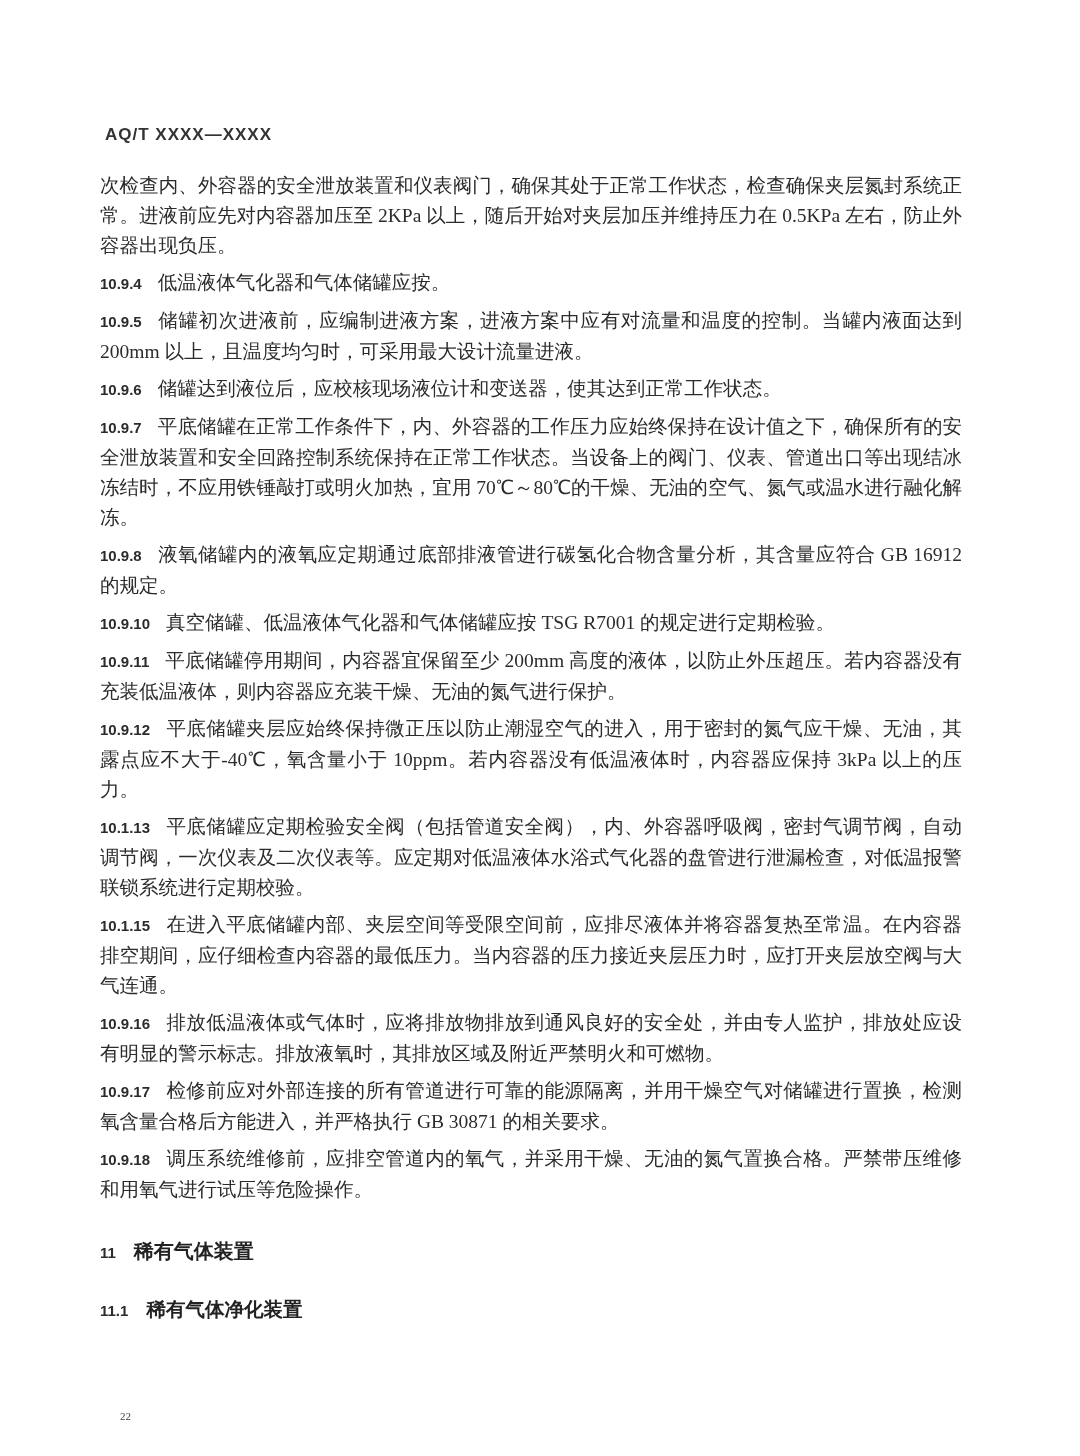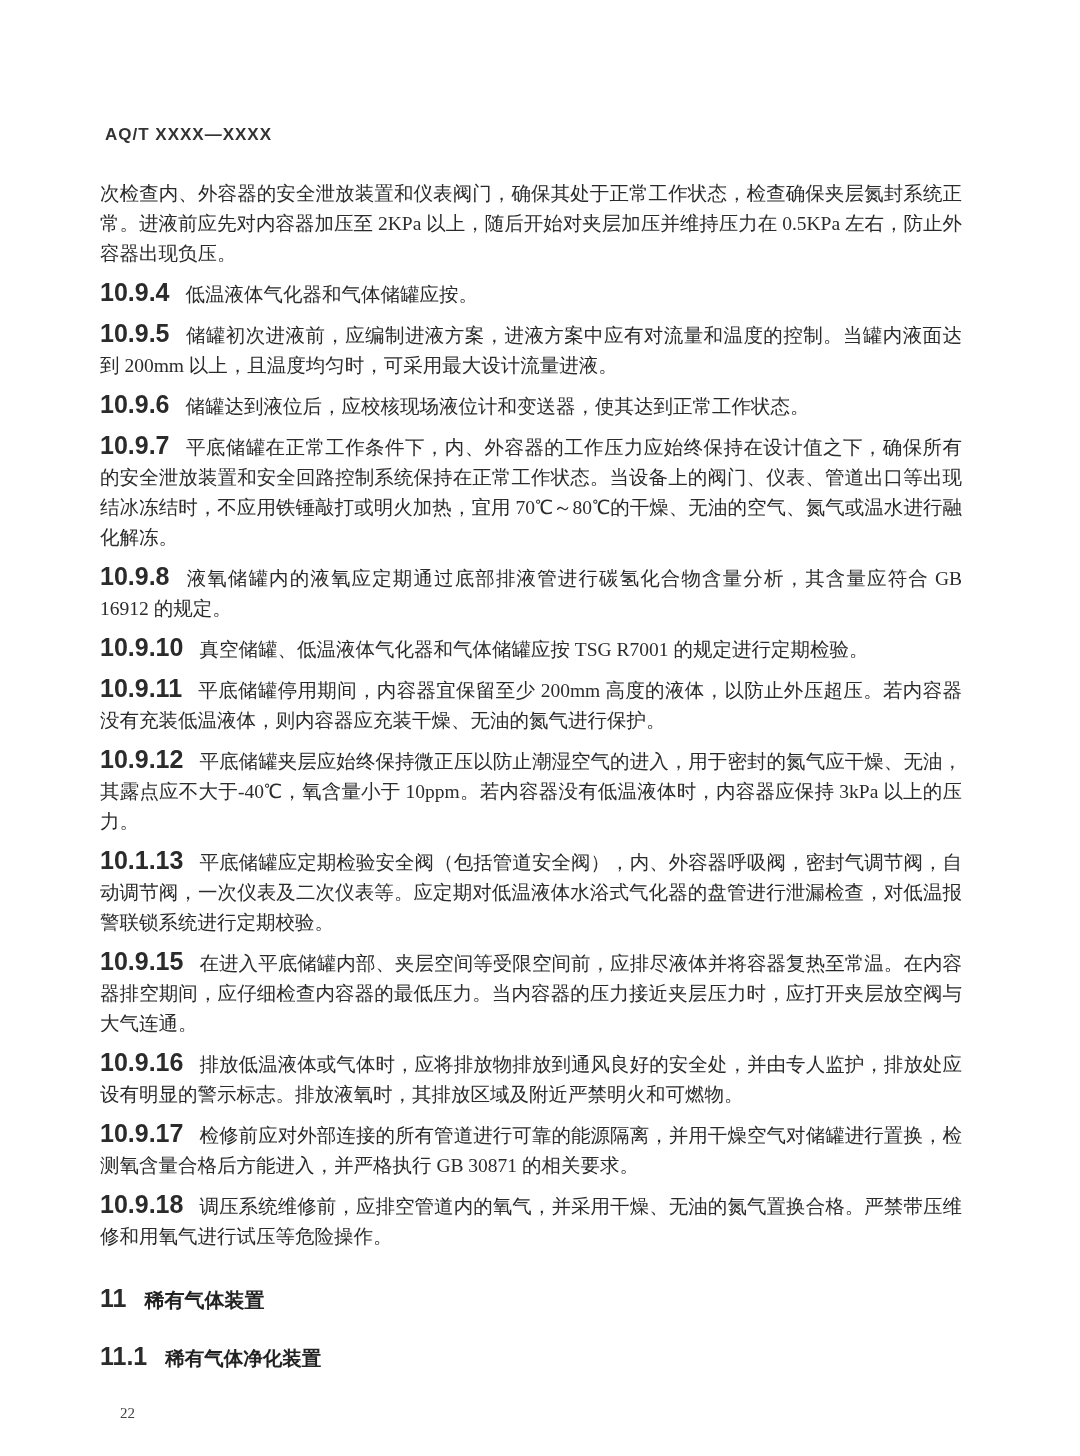--- a/index.html
+++ b/index.html
@@ -30,27 +30,27 @@
   .content {
     position: absolute;
     top: 171px;
     left: 100px;
     width: 862px;
   }
   .para, .clause {
     font-size: 19.5px;
     line-height: 30px;
     text-align: justify;
-    margin: 8px 0 7px 0;
+    margin: 0 0 7px 0;
     color: #2b2b2b;
   }
   .clause-num {
     font-family: "Liberation Sans", sans-serif;
     font-weight: 600;
-    font-size: 25px;
+    font-size: 15px;
     color: #2b2b2b;
     margin-right: 16px;
     white-space: nowrap;
   }
   .heading1 {
     font-family: "Liberation Sans", sans-serif;
     font-weight: 700;
     font-size: 20px;
     color: #222222;
     margin: 32px 0 10px 0;
@@ -66,21 +66,21 @@
   }
   .heading1 .clause-num, .heading2 .clause-num {
     font-weight: 700;
     margin-right: 18px;
     text-align: center;
   }
   .page-number {
     position: absolute;
     left: 120px;
     bottom: 34px;
-    font-size: 15px;
+    font-size: 11px;
     color: #444444;
     font-family: "Liberation Serif", serif;
   }
 </style>
 </head>
 <body>
 
 <div class="page">
   <div class="running-header">AQ/T XXXX—XXXX</div>
 
@@ -88,21 +88,21 @@
       <p class="para"><span>次检查内、外容器的安全泄放装置和仪表阀门，确保其处于正常工作状态，检查确保夹层氮封系统正常。进液前应先对内容器加压至 2KPa 以上，随后开始对夹层加压并维持压力在 0.5KPa 左右，防止外容器出现负压。</span></p>
       <p class="clause"><span class="clause-num">10.9.4</span><span>低温液体气化器和气体储罐应按。</span></p>
       <p class="clause"><span class="clause-num">10.9.5</span><span>储罐初次进液前，应编制进液方案，进液方案中应有对流量和温度的控制。当罐内液面达到 200mm 以上，且温度均匀时，可采用最大设计流量进液。</span></p>
       <p class="clause"><span class="clause-num">10.9.6</span><span>储罐达到液位后，应校核现场液位计和变送器，使其达到正常工作状态。</span></p>
       <p class="clause"><span class="clause-num">10.9.7</span><span>平底储罐在正常工作条件下，内、外容器的工作压力应始终保持在设计值之下，确保所有的安全泄放装置和安全回路控制系统保持在正常工作状态。当设备上的阀门、仪表、管道出口等出现结冰冻结时，不应用铁锤敲打或明火加热，宜用 70℃～80℃的干燥、无油的空气、氮气或温水进行融化解冻。</span></p>
       <p class="clause"><span class="clause-num">10.9.8</span><span>液氧储罐内的液氧应定期通过底部排液管进行碳氢化合物含量分析，其含量应符合 GB 16912 的规定。</span></p>
       <p class="clause"><span class="clause-num">10.9.10</span><span>真空储罐、低温液体气化器和气体储罐应按 TSG R7001 的规定进行定期检验。</span></p>
       <p class="clause"><span class="clause-num">10.9.11</span><span>平底储罐停用期间，内容器宜保留至少 200mm 高度的液体，以防止外压超压。若内容器没有充装低温液体，则内容器应充装干燥、无油的氮气进行保护。</span></p>
       <p class="clause"><span class="clause-num">10.9.12</span><span>平底储罐夹层应始终保持微正压以防止潮湿空气的进入，用于密封的氮气应干燥、无油，其露点应不大于-40℃，氧含量小于 10ppm。若内容器没有低温液体时，内容器应保持 3kPa 以上的压力。</span></p>
       <p class="clause"><span class="clause-num">10.1.13</span><span>平底储罐应定期检验安全阀（包括管道安全阀），内、外容器呼吸阀，密封气调节阀，自动调节阀，一次仪表及二次仪表等。应定期对低温液体水浴式气化器的盘管进行泄漏检查，对低温报警联锁系统进行定期校验。</span></p>
-      <p class="clause"><span class="clause-num">10.9.15</span><span>在进入平底储罐内部、夹层空间等受限空间前，应排尽液体并将容器复热至常温。在内容器排空期间，应仔细检查内容器的最低压力。当内容器的压力接近夹层压力时，应打开夹层放空阀与大气连通。</span></p>
+      <p class="clause"><span class="clause-num">10.1.15</span><span>在进入平底储罐内部、夹层空间等受限空间前，应排尽液体并将容器复热至常温。在内容器排空期间，应仔细检查内容器的最低压力。当内容器的压力接近夹层压力时，应打开夹层放空阀与大气连通。</span></p>
       <p class="clause"><span class="clause-num">10.9.16</span><span>排放低温液体或气体时，应将排放物排放到通风良好的安全处，并由专人监护，排放处应设有明显的警示标志。排放液氧时，其排放区域及附近严禁明火和可燃物。</span></p>
       <p class="clause"><span class="clause-num">10.9.17</span><span>检修前应对外部连接的所有管道进行可靠的能源隔离，并用干燥空气对储罐进行置换，检测氧含量合格后方能进入，并严格执行 GB 30871 的相关要求。</span></p>
       <p class="clause"><span class="clause-num">10.9.18</span><span>调压系统维修前，应排空管道内的氧气，并采用干燥、无油的氮气置换合格。严禁带压维修和用氧气进行试压等危险操作。</span></p>
       <h2 class="heading1"><span class="clause-num">11</span><span>稀有气体装置</span></h2>
       <h3 class="heading2"><span class="clause-num">11.1</span><span>稀有气体净化装置</span></h3>
     </main>
 
   <div class="page-number">22</div>
 </div>
 

